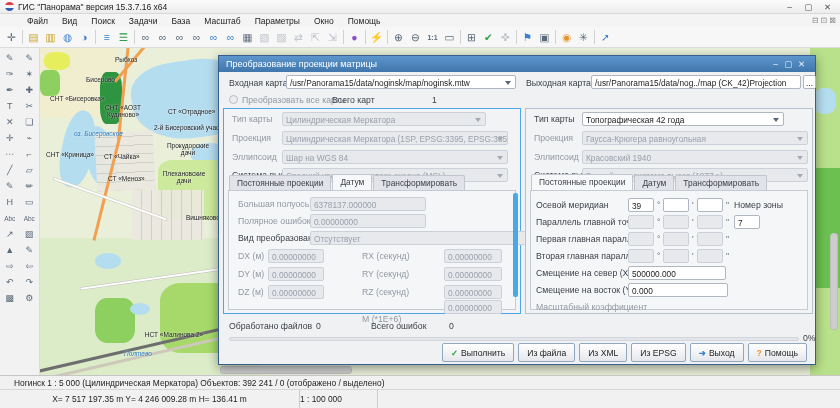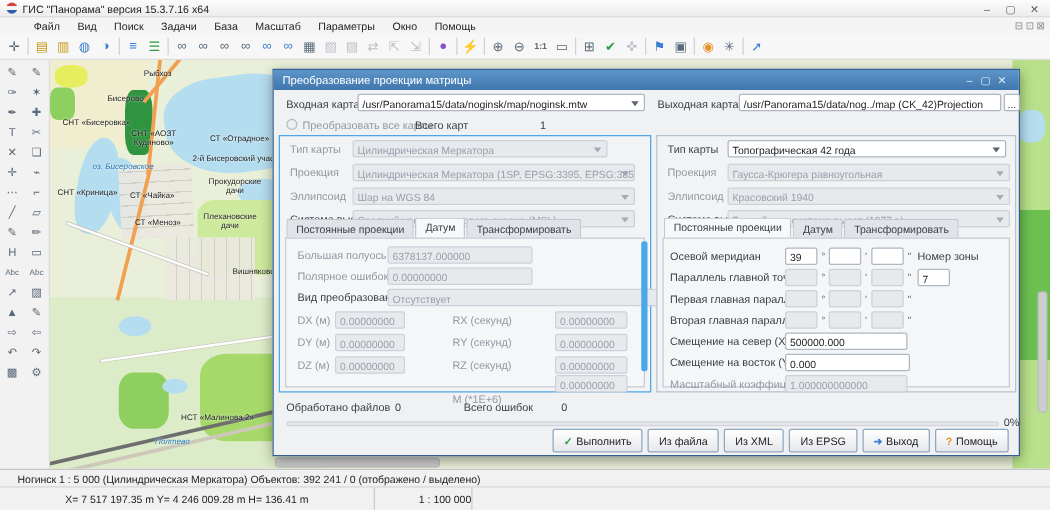--- a/index.html
+++ b/index.html
@@ -280,21 +280,21 @@
     <div class="inp dis" style="left:44px;top:176px;width:56px">0.00000000</div>
     <span class="dlbl" style="left:138px;top:178px">RZ (секунд)</span>
     <div class="inp dis" style="left:220px;top:176px;width:58px">0.00000000</div>
     <span class="dlbl" style="left:138px;top:205px">M (*1E+6)</span>
     <div class="inp dis" style="left:220px;top:191px;width:58px">0.00000000</div>
     <div class="scrollth" style="left:289px;top:84px;height:104px;background:#49a8e8"></div>
   </div>
 
   <div class="panel" style="left:306px;top:52px;width:288px;height:206px;border:1px solid #b6c2ce">
     <span class="lbl" style="left:8px;top:5px">Тип карты</span>
-    <div class="inp combo" style="left:56px;top:3px;width:223px">Топографическая 42 года</div>
+    <div class="inp combo" style="left:56px;top:3px;width:202px">Топографическая 42 года</div>
     <span class="dlbl" style="left:8px;top:24px">Проекция</span>
     <div class="inp combo dis" style="left:56px;top:22px;width:226px">Гаусса-Крюгера равноугольная</div>
     <span class="dlbl" style="left:8px;top:43px">Эллипсоид</span>
     <div class="inp combo dis" style="left:56px;top:41px;width:226px">Красовский 1940</div>
     <span class="lbl" style="left:8px;top:61px">Система высот</span>
     <div class="inp combo dis" style="left:56px;top:59px;width:226px">Балтийская система высот (1977 г.)</div>
 
     <div class="tabs" style="left:5px;top:66px">
       <span class="tab act">Постоянные проекции</span>
       <span class="tab">Датум</span>
@@ -334,21 +334,20 @@
     <div class="inp dis" style="left:137px;top:140px;width:26px"></div>
     <span class="um" style="left:166px;top:142px">'</span>
     <div class="inp dis" style="left:171px;top:140px;width:26px"></div>
     <span class="um" style="left:200px;top:142px">"</span>
 
     <span class="lbl" style="left:10px;top:159px">Смещение на север (X, м)</span>
     <div class="inp" style="left:102px;top:157px;width:98px">500000.000</div>
     <span class="lbl" style="left:10px;top:176px">Смещение на восток (Y, м)</span>
     <div class="inp" style="left:102px;top:174px;width:100px">0.000</div>
     <span class="dlbl" style="left:10px;top:193px">Масштабный коэффициент</span>
-    <div class="inp dis" style="left:102px;top:191px;width:98px">1.000000000000</div>
   </div>
 
   <span class="lbl" style="left:10px;top:265px">Обработано файлов</span>
   <span class="lbl" style="left:97px;top:265px">0</span>
   <span class="lbl" style="left:152px;top:265px">Всего ошибок</span>
   <span class="lbl" style="left:230px;top:265px">0</span>
 
   <div class="progress"></div>
   <span class="lbl" style="left:584px;top:277px">0%</span>
 
@@ -377,16 +376,16 @@
   </div>
 </div>
 
 <div class="status1">
   <span>Ногинск   1 : 5 000 (Цилиндрическая Меркатора) Объектов: 392 241 / 0 (отображено / выделено)</span>
 </div>
 <div class="status2">
   <div class="s2c" style="width:300px;justify-content:center">
     <span>X= 7 517 197.35 m   Y= 4 246 009.28 m   H= 136.41 m</span>
   </div>
-  <div class="s2c" style="width:78px;justify-content:flex-end">
+  <div class="s2c" style="width:78px;justify-content:flex-start">
     <span>1 : 100 000</span>
   </div>
 </div>
 
 </body></html>

